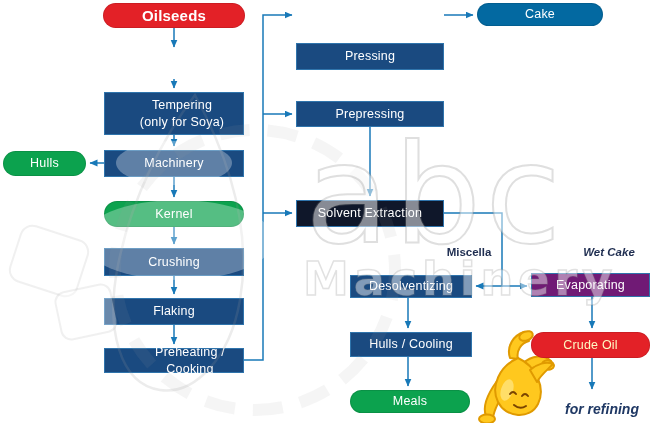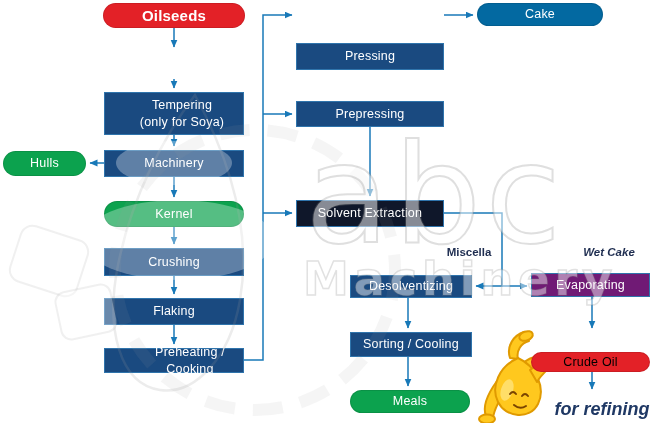--- a/index.html
+++ b/index.html
@@ -18,21 +18,21 @@
     position:absolute;display:flex;flex-direction:column;align-items:center;justify-content:center;
     color:#fff;font-size:12.5px;line-height:1.32;text-align:center;box-sizing:border-box;
     letter-spacing:0.2px;
   }
   .node.rect{border-style:solid;border-width:1.5px;}
   .node.pill{border:1px solid rgba(0,0,0,0.10);}
   .flabel{
     position:absolute;transform:translate(-50%,-50%);white-space:nowrap;
     font-size:11.5px;font-weight:bold;
   }
-  .flabel.italic{font-style:italic;font-weight:600;font-size:18px;text-align:right;}
+  .flabel.italic{font-style:italic;font-weight:600;font-size:14px;text-align:right;}
   .wm-abc{
     font-family:"DejaVu Sans",sans-serif;font-size:138px;letter-spacing:4px;
     fill:rgba(255,255,255,0.5);stroke:rgba(140,140,140,0.28);stroke-width:2px;
   }
   .wm-mach{
     font-family:"DejaVu Sans",sans-serif;font-size:46px;font-weight:bold;letter-spacing:5px;
     fill:rgba(255,255,255,0.45);stroke:rgba(140,140,140,0.26);stroke-width:1.5px;
   }
 </style>
 </head>
@@ -126,23 +126,23 @@
       <div class="node rect" style="left: 296px; top: 200px; width: 148px; height: 27px; background: #0f172a; color: rgb(255, 255, 255); border-color: rgb(47, 116, 172);">
         <div>Solvent Extraction</div>
       </div>
       <div class="node rect" style="left: 350px; top: 275px; width: 122px; height: 23px; background: rgb(26, 74, 128); color: rgb(255, 255, 255); border-color: rgb(47, 116, 172);">
         <div>Desolventizing</div>
       </div>
       <div class="node rect" style="left: 531px; top: 273px; width: 119px; height: 24px; background: #701a75; color: rgb(255, 255, 255); border-color: rgb(47, 116, 172);">
         <div>Evaporating</div>
       </div>
       <div class="node rect" style="left: 350px; top: 332px; width: 122px; height: 25px; background: rgb(26, 74, 128); color: rgb(255, 255, 255); border-color: rgb(47, 116, 172);">
-        <div>Sorting / Cooling</div>
+        <div>Hulls / Cooling</div>
       </div>
-      <div class="node pill" style="left: 531px; top: 352px; width: 119px; height: 20px; background: rgb(227, 33, 39); color: #000000; border-radius: 12.5px;">
+      <div class="node pill" style="left: 531px; top: 332px; width: 119px; height: 26px; background: rgb(227, 33, 39); color: #fef9c3; border-radius: 12.5px;">
         <div>Crude Oil</div>
       </div>
       <div class="node pill" style="left: 350px; top: 390px; width: 120px; height: 23px; background: rgb(12, 162, 78); color: rgb(255, 255, 255); border-radius: 11.5px;">
         <div>Meals</div>
       </div>
     </div>
 
   <svg class="layer" id="watermark-layer" width="653" height="423" viewBox="0 0 653 423">
     <path d="M195,95 C230,160 252,230 240,300 C230,358 195,395 160,390 C120,384 105,330 118,265 C132,195 165,135 195,95 Z" fill="none" stroke="rgba(150,150,150,0.18)" stroke-width="2.5"></path>
     <ellipse cx="174" cy="163" rx="58" ry="22" fill="rgba(255,255,255,0.30)"></ellipse>

